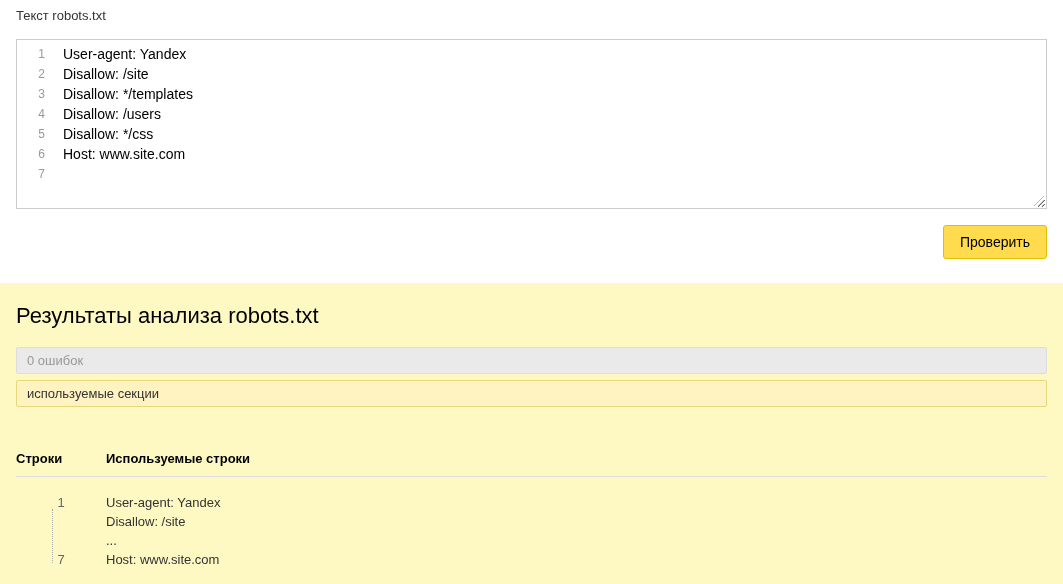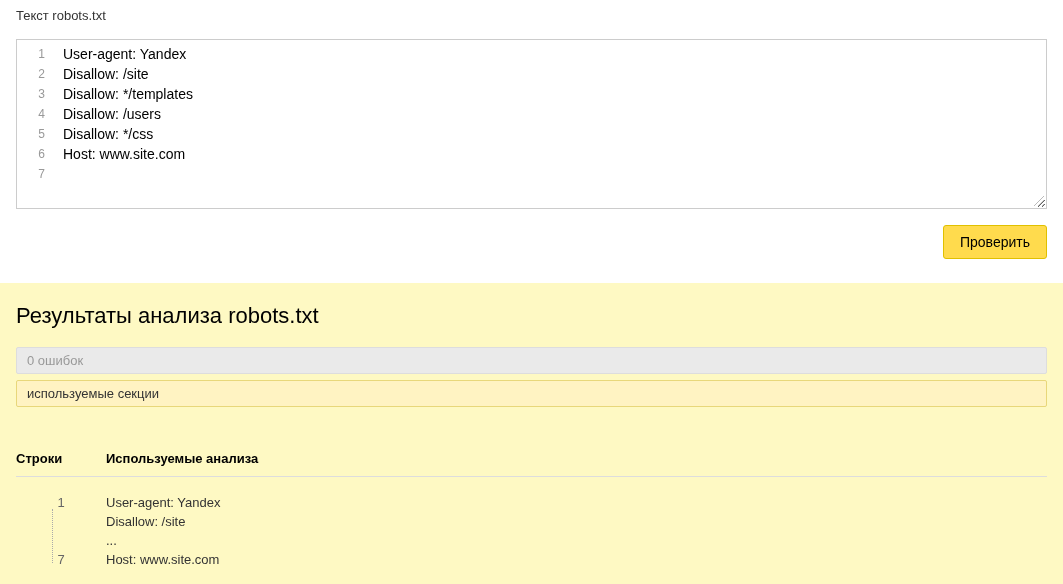--- a/index.html
+++ b/index.html
@@ -207,21 +207,21 @@
   <h2 class="results-heading">Результаты анализа robots.txt</h2>
 
   <div class="status-row">
     <span class="badge-grey">0 ошибок</span>
     <span class="badge-yellow">используемые секции</span>
   </div>
 
   <div class="table-wrap">
     <div class="table-header">
       <div class="col-lines">Строки</div>
-      <div class="col-sections">Используемые анализа</div>
+      <div class="col-sections">Используемые строки</div>
     </div>
     <hr class="table-divider">
     <div class="table-body">
       <div class="row-lines-col">
         <span class="num">1</span>
         <span class="vline"></span>
         <span class="spacer"></span>
         <span class="spacer"></span>
         <span class="num">7</span>
       </div>

